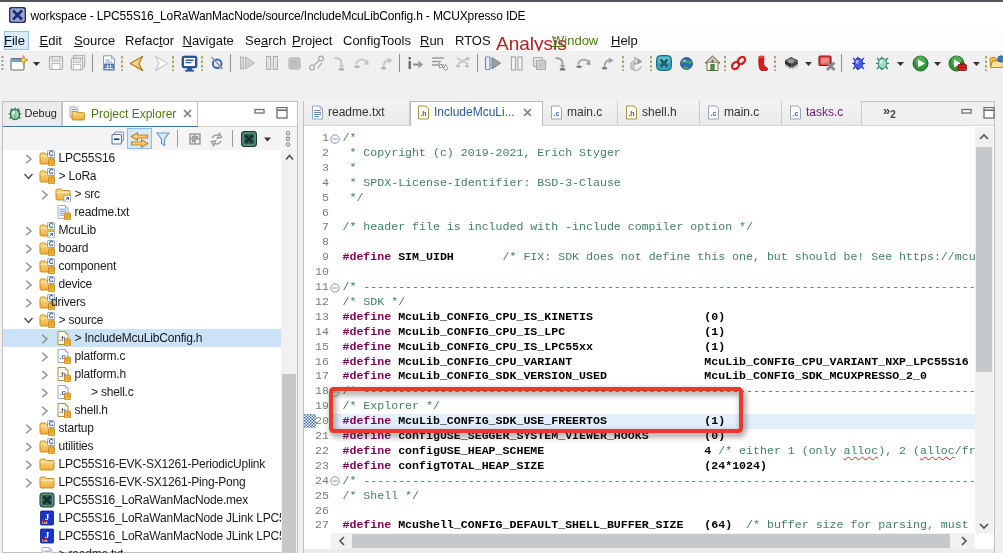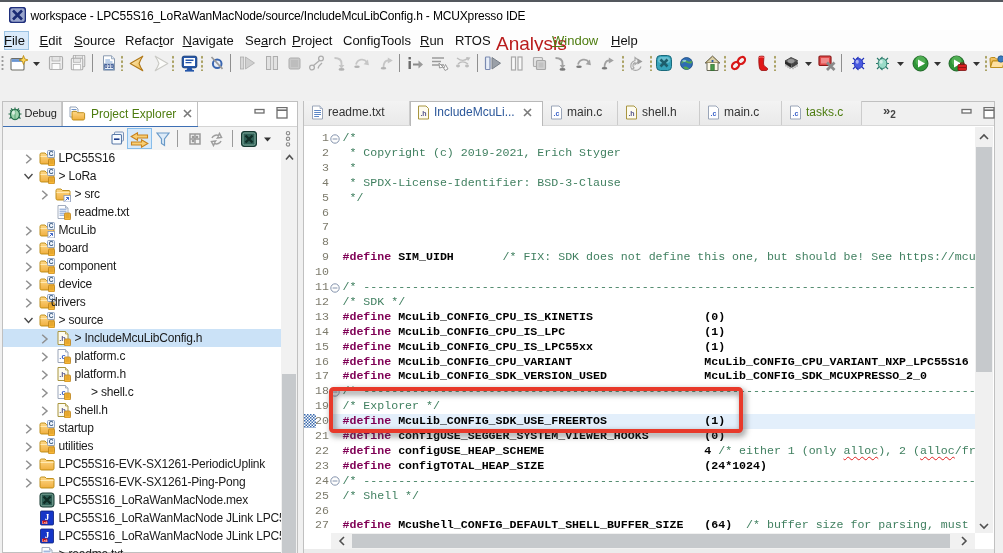--- a/index.html
+++ b/index.html
@@ -771,21 +771,21 @@
 <svg class="abs" style="left:707px;top:105px" width="13" height="15" viewBox="0 0 13 15">
     <path d="M1.5 1 L9 1 L11.5 3.5 L11.5 14 L1.5 14 Z" fill="#ffffff" stroke="#9aa5b8" stroke-width="1"></path>
     <text x="6.5" y="10.5" font-family="Liberation Sans" font-size="7" font-weight="bold" fill="#3a62c8" text-anchor="middle">.c</text>
   </svg>
 <div class="abs" style="left:724px;top:105px;font-size:12px;color:#333333">main.c</div>
 <div class="abs etab" style="left:782px;width:80px"></div>
 <svg class="abs" style="left:789px;top:105px" width="13" height="15" viewBox="0 0 13 15">
     <path d="M1.5 1 L9 1 L11.5 3.5 L11.5 14 L1.5 14 Z" fill="#ffffff" stroke="#9aa5b8" stroke-width="1"></path>
     <text x="6.5" y="10.5" font-family="Liberation Sans" font-size="7" font-weight="bold" fill="#3a62c8" text-anchor="middle">.c</text>
   </svg>
-<div class="abs" style="left:806px;top:105px;font-size:12px;color:#4d7c0f">tasks.c</div>
+<div class="abs" style="left:806px;top:105px;font-size:12px;color:#701a75">tasks.c</div>
 <div class="abs" style="left:883px;top:103px;font-size:13px;font-weight:bold;color:#444">»<span style="font-size:10px;vertical-align:-3px">2</span></div>
 <svg class="abs" style="left:961px;top:107px" width="36" height="12" viewBox="0 0 36 12">
     <rect x="1" y="2.5" width="9" height="3.5" fill="#ffffff" stroke="#6e6e6e" stroke-width="1.3"></rect>
     <rect x="23" y="0.5" width="10" height="10.5" fill="#ffffff" stroke="#6e6e6e" stroke-width="1.3"></rect>
     <line x1="23" y1="3.2" x2="33" y2="3.2" stroke="#6e6e6e" stroke-width="1.6"></line>
   </svg>
 <div class="abs" style="left:304px;top:125.2px;width:106px;height:1px;background:#d8d8d8"></div>
 <div class="abs" style="left:543px;top:125.2px;width:451px;height:1px;background:#d8d8d8"></div>
 
 <div class="abs" style="left:304px;top:127px;width:671px;height:406px;background:#ffffff;overflow:hidden">
@@ -820,20 +820,21 @@
         <div class="ln" style="top:488.65px">25</div>
         <div class="ln" style="top:503.55px">26</div>
         <div class="ln" style="top:518.45px">27</div>
       </div>
     <div class="cl" style="top:131.05px"><span class="c">/*</span></div>
       <div class="cl" style="top:145.95px"><span class="c"> * Copyright (c) 2019-2021, Erich Styger</span></div>
       <div class="cl" style="top:160.85px"><span class="c"> *</span></div>
       <div class="cl" style="top:175.75px"><span class="c"> * SPDX-License-Identifier: BSD-3-Clause</span></div>
       <div class="cl" style="top:190.65px"><span class="c"> */</span></div>
       <div class="cl" style="top:205.55px"></div>
+      <div class="cl" style="top:220.45px"><span class="c">/* header file is included with -include compiler option */</span></div>
       <div class="cl" style="top:235.35px"></div>
       <div class="cl" style="top:250.25px"><span class="k">#define</span><span class="b"> SIM_UIDH</span>       <span class="c">/* FIX: SDK does not define this one, but should be! See https://mcuoneclipse.com/2021/05/</span></div>
       <div class="cl" style="top:265.15px"></div>
       <div class="cl" style="top:280.05px"><span class="c">/* ----------------------------------------------------------------------------------------------------</span></div>
       <div class="cl" style="top:294.95px"><span class="c">/* SDK */</span></div>
       <div class="cl" style="top:309.85px"><span class="k">#define</span><span class="b"> McuLib_CONFIG_CPU_IS_KINETIS</span>                <span class="b">(0)</span></div>
       <div class="cl" style="top:324.75px"><span class="k">#define</span><span class="b"> McuLib_CONFIG_CPU_IS_LPC</span>                    <span class="b">(1)</span></div>
       <div class="cl" style="top:339.65px"><span class="k">#define</span><span class="b"> McuLib_CONFIG_CPU_IS_LPC55xx</span>                <span class="b">(1)</span></div>
       <div class="cl" style="top:354.55px"><span class="k">#define</span><span class="b"> McuLib_CONFIG_CPU_VARIANT</span>                   <span class="b">McuLib_CONFIG_CPU_VARIANT_NXP_LPC55S16</span></div>
       <div class="cl" style="top:369.45px"><span class="k">#define</span><span class="b"> McuLib_CONFIG_SDK_VERSION_USED</span>              <span class="b">McuLib_CONFIG_SDK_MCUXPRESSO_2_0</span></div>

